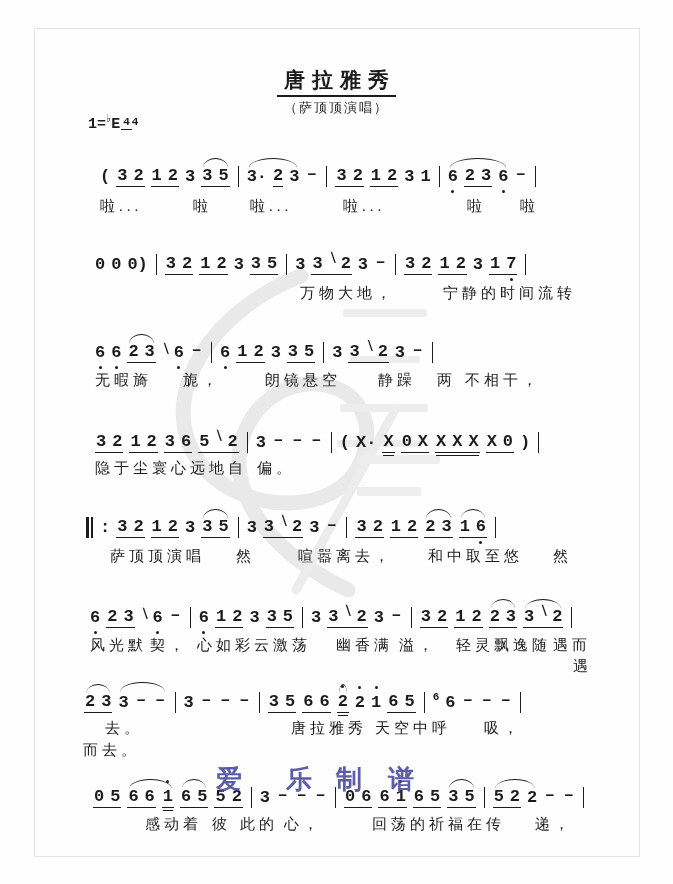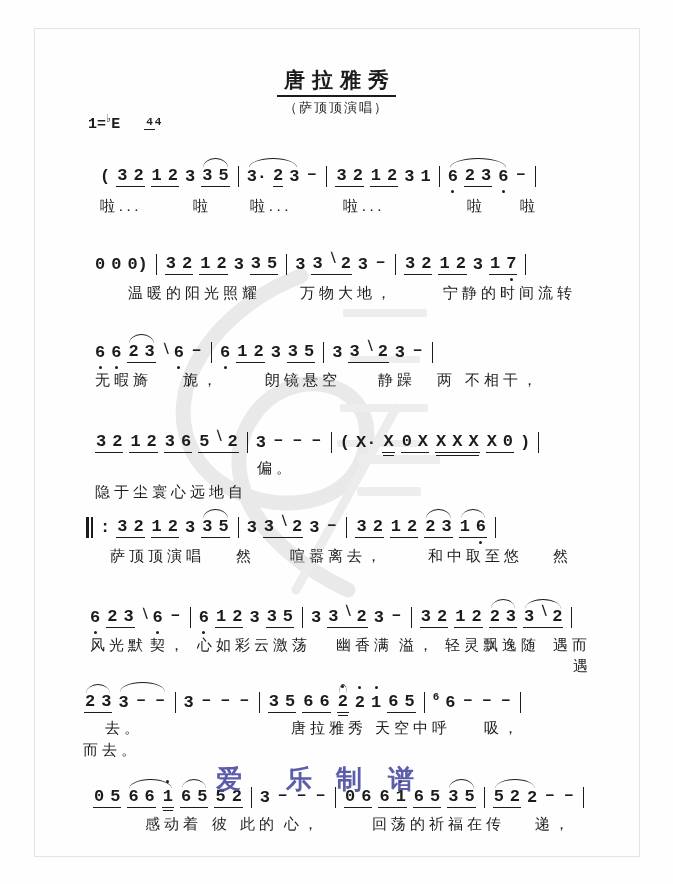--- a/index.html
+++ b/index.html
@@ -14,21 +14,21 @@
   
   .title{position:absolute;top:66px;left:0;right:0;text-align:center;z-index:2;}
   .title span{font-family:"Liberation Serif","DejaVu Serif",serif;font-size:21px;font-weight:bold;
         letter-spacing:7px;padding:0 0 3px 7px;border-bottom:2px solid #1c1c1c;}
   .subtitle{position:absolute;top:99px;left:0;right:0;text-align:center;z-index:2;
         font-family:Liberation Mono, monospace;font-size:13px;letter-spacing:2px;}
   .keysig{position:absolute;left:88px;top:112px;z-index:2;font-family:"Liberation Mono","DejaVu Sans Mono",monospace;
         font-size:15px;font-weight:bold;}
   .keysig .flat{font-family:"DejaVu Sans",sans-serif;vertical-align:super;font-size:11px;}
   .frac{display:inline-block;vertical-align:middle;text-align:center;font-size:11px;line-height:1;
-        margin-left:24px;font-weight:bold;transform:translateY(-2px);}
+        margin-left:1px;font-weight:bold;transform:translateY(-2px);}
   .frac .top{border-bottom:1.2px solid #1c1c1c;padding:0 2px 1px;}
   .frac .bot{padding-top:1px;}
   .credits{position:absolute;right:84px;top:110px;z-index:2;text-align:right;
         font-family:"Liberation Serif","DejaVu Serif",serif;font-size:13px;line-height:19px;}
   
   .mline{position:absolute;display:flex;align-items:flex-end;gap:6px;z-index:2;height:26px;
         font-family:"Liberation Mono","DejaVu Sans Mono",monospace;font-size:17px;font-weight:bold;white-space:nowrap;}
   .note{position:relative;display:inline-block;line-height:1;padding-bottom:2px;}
   .note.u1{border-bottom:1.5px solid #1c1c1c;}
   .nt{line-height:1;}
@@ -456,50 +456,49 @@
       </div>
       <div class="lrow" style="top: 197px;">
         <span class="lyr" style="left: 100px;">啦...</span>
         <span class="lyr" style="left: 193px;">啦</span>
         <span class="lyr" style="left: 250px;">啦...</span>
         <span class="lyr" style="left: 343px;">啦...</span>
         <span class="lyr" style="left: 467px;">啦</span>
         <span class="lyr" style="left: 520px;">啦</span>
       </div>
       <div class="lrow" style="top: 284px;">
-        <span class="lyr" style="left: 128px;">温暖的阳光照耀</span>
         <span class="lyr" style="left: 300px;">万物大地，</span>
         <span class="lyr" style="left: 443px;">宁静的时间流转</span>
       </div>
       <div class="lrow" style="top: 371px;">
         <span class="lyr" style="left: 95px;">无暇旖</span>
         <span class="lyr" style="left: 183px;">旎，</span>
         <span class="lyr" style="left: 265px;">朗镜悬空</span>
         <span class="lyr" style="left: 378px;">静躁</span>
         <span class="lyr" style="left: 437px;">两</span>
         <span class="lyr" style="left: 465px;">不相干，</span>
       </div>
       <div class="lrow" style="top: 459px;">
-        <span class="lyr" style="left: 95px; margin-top: 24px;">隐于尘寰心远地自</span>
+        <span class="lyr" style="left: 95px;">隐于尘寰心远地自</span>
         <span class="lyr" style="left: 257px;">偏。</span>
       </div>
       <div class="lrow" style="top: 547px;">
         <span class="lyr" style="left: 110px;">萨顶顶演唱</span>
         <span class="lyr" style="left: 236px;">然</span>
-        <span class="lyr" style="left: 290px; text-align: center;">喧嚣离去，</span>
+        <span class="lyr" style="left: 298px; text-align: center;">喧嚣离去，</span>
         <span class="lyr" style="left: 428px;">和中取至悠</span>
         <span class="lyr" style="left: 553px;">然</span>
       </div>
       <div class="lrow" style="top: 636px;">
         <span class="lyr" style="left: 90px;">风光默</span>
         <span class="lyr" style="left: 150px;">契，</span>
         <span class="lyr" style="left: 197px;">心如彩云激荡</span>
         <span class="lyr" style="left: 336px;">幽香满</span>
         <span class="lyr" style="left: 399px;">溢，</span>
-        <span class="lyr" style="left: 445px;">轻灵飘逸随</span>
+        <span class="lyr" style="left: 456px;">轻灵飘逸随</span>
         <span class="lyr" style="left: 553px;">遇而</span>
       </div>
       <div class="lrow" style="top: 657px;">
         <span class="lyr" style="left: 573px;">遇</span>
       </div>
       <div class="lrow" style="top: 719px;">
         <span class="lyr" style="left: 105px;">去。</span>
         <span class="lyr" style="left: 291px;">唐拉雅秀</span>
         <span class="lyr" style="left: 375px;">天空中呼</span>
         <span class="lyr" style="left: 484px;">吸，</span>

